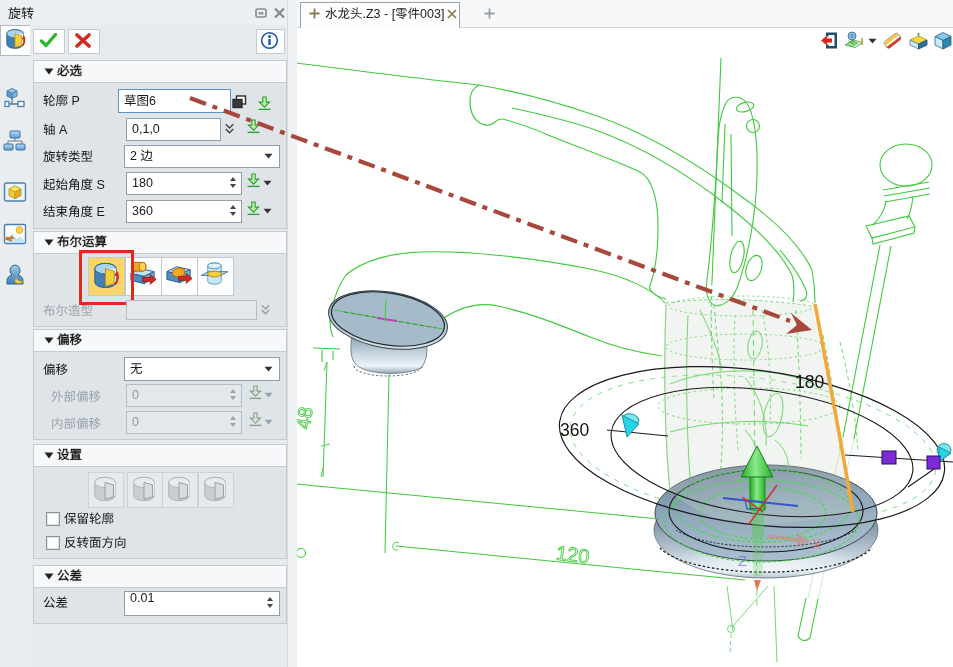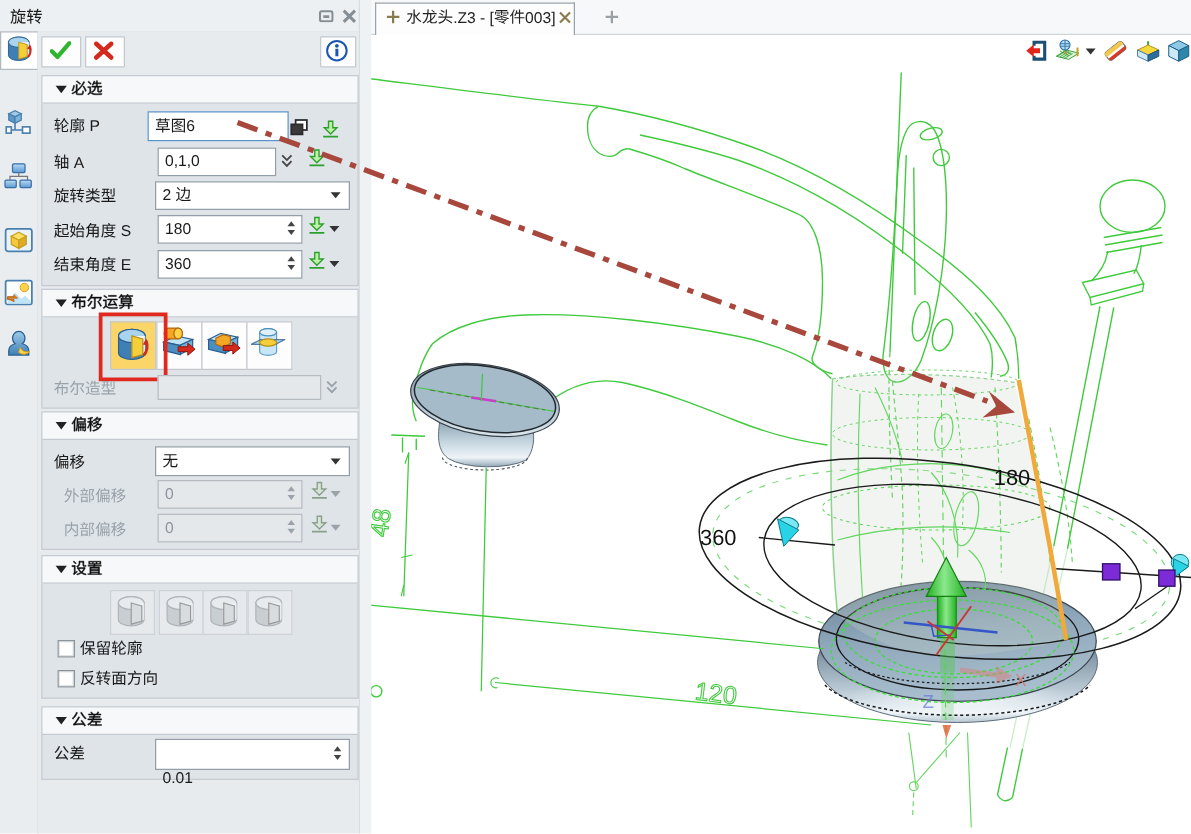--- a/index.html
+++ b/index.html
@@ -669,21 +669,21 @@
         <use href="#g5dee" transform="translate(12.5,12) scale(0.0125)" fill="#111" stroke="#111" stroke-width="28"></use>
       </svg>
     </div>
     <div style="position:absolute;left:43px;top:595px;">
       <svg width="26" height="16" style="display:block;overflow:visible">
         <use href="#g516c" transform="translate(0.0,12) scale(0.0125)" fill="#1a1a1a"></use>
         <use href="#g5dee" transform="translate(12.5,12) scale(0.0125)" fill="#1a1a1a"></use>
       </svg>
     </div>
     <div style="position:absolute;left:124px;top:591px;width:154px;height:23px;background:#fff;border:1px solid #939ea8"></div>
-    <div style="position:absolute;left:130px;top:614px;">
+    <div style="position:absolute;left:130px;top:590px;">
       <svg width="25" height="16" style="display:block;overflow:visible">
         <text x="0.0" y="12" font-family="Liberation Sans" font-size="12.5px" font-weight="normal" fill="#1a1a1a">0.01</text>
       </svg>
     </div>
     <svg style="position:absolute;left:264px;top:592px" width="12" height="21" viewBox="0 0 12 21">
 <path d="M6,5 l3,4 h-6 Z" fill="#444"></path>
       <path d="M6,16 l3,-4 h-6 Z" fill="#444"></path>
     </svg>
     <svg style="position:absolute;left:0;top:0;z-index:40;pointer-events:none" width="953" height="667" viewBox="0 0 953 667">
       <path d="M190,98 L790,321" stroke="#a8483c" stroke-width="4.2" fill="none" stroke-dasharray="17 7 5 7"></path>

